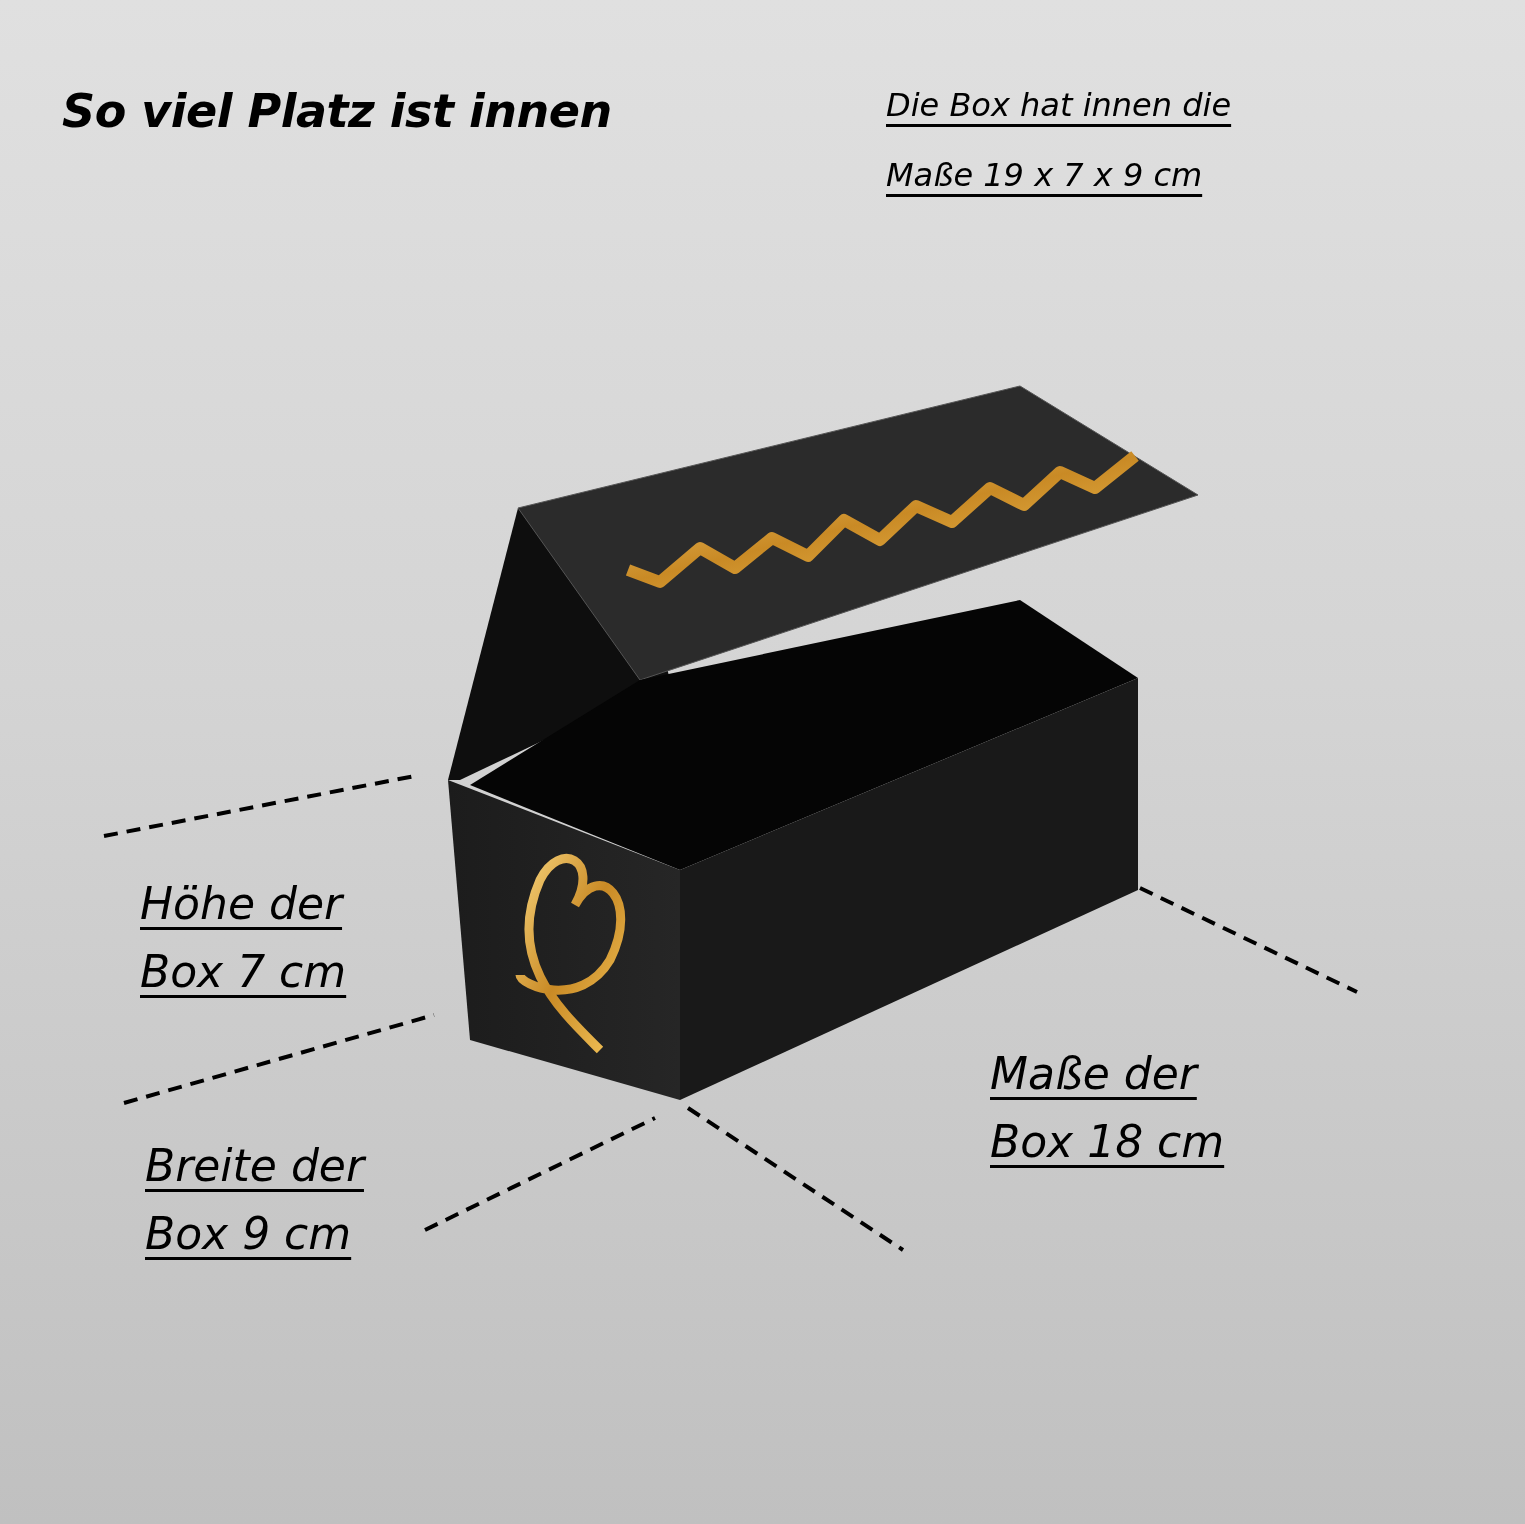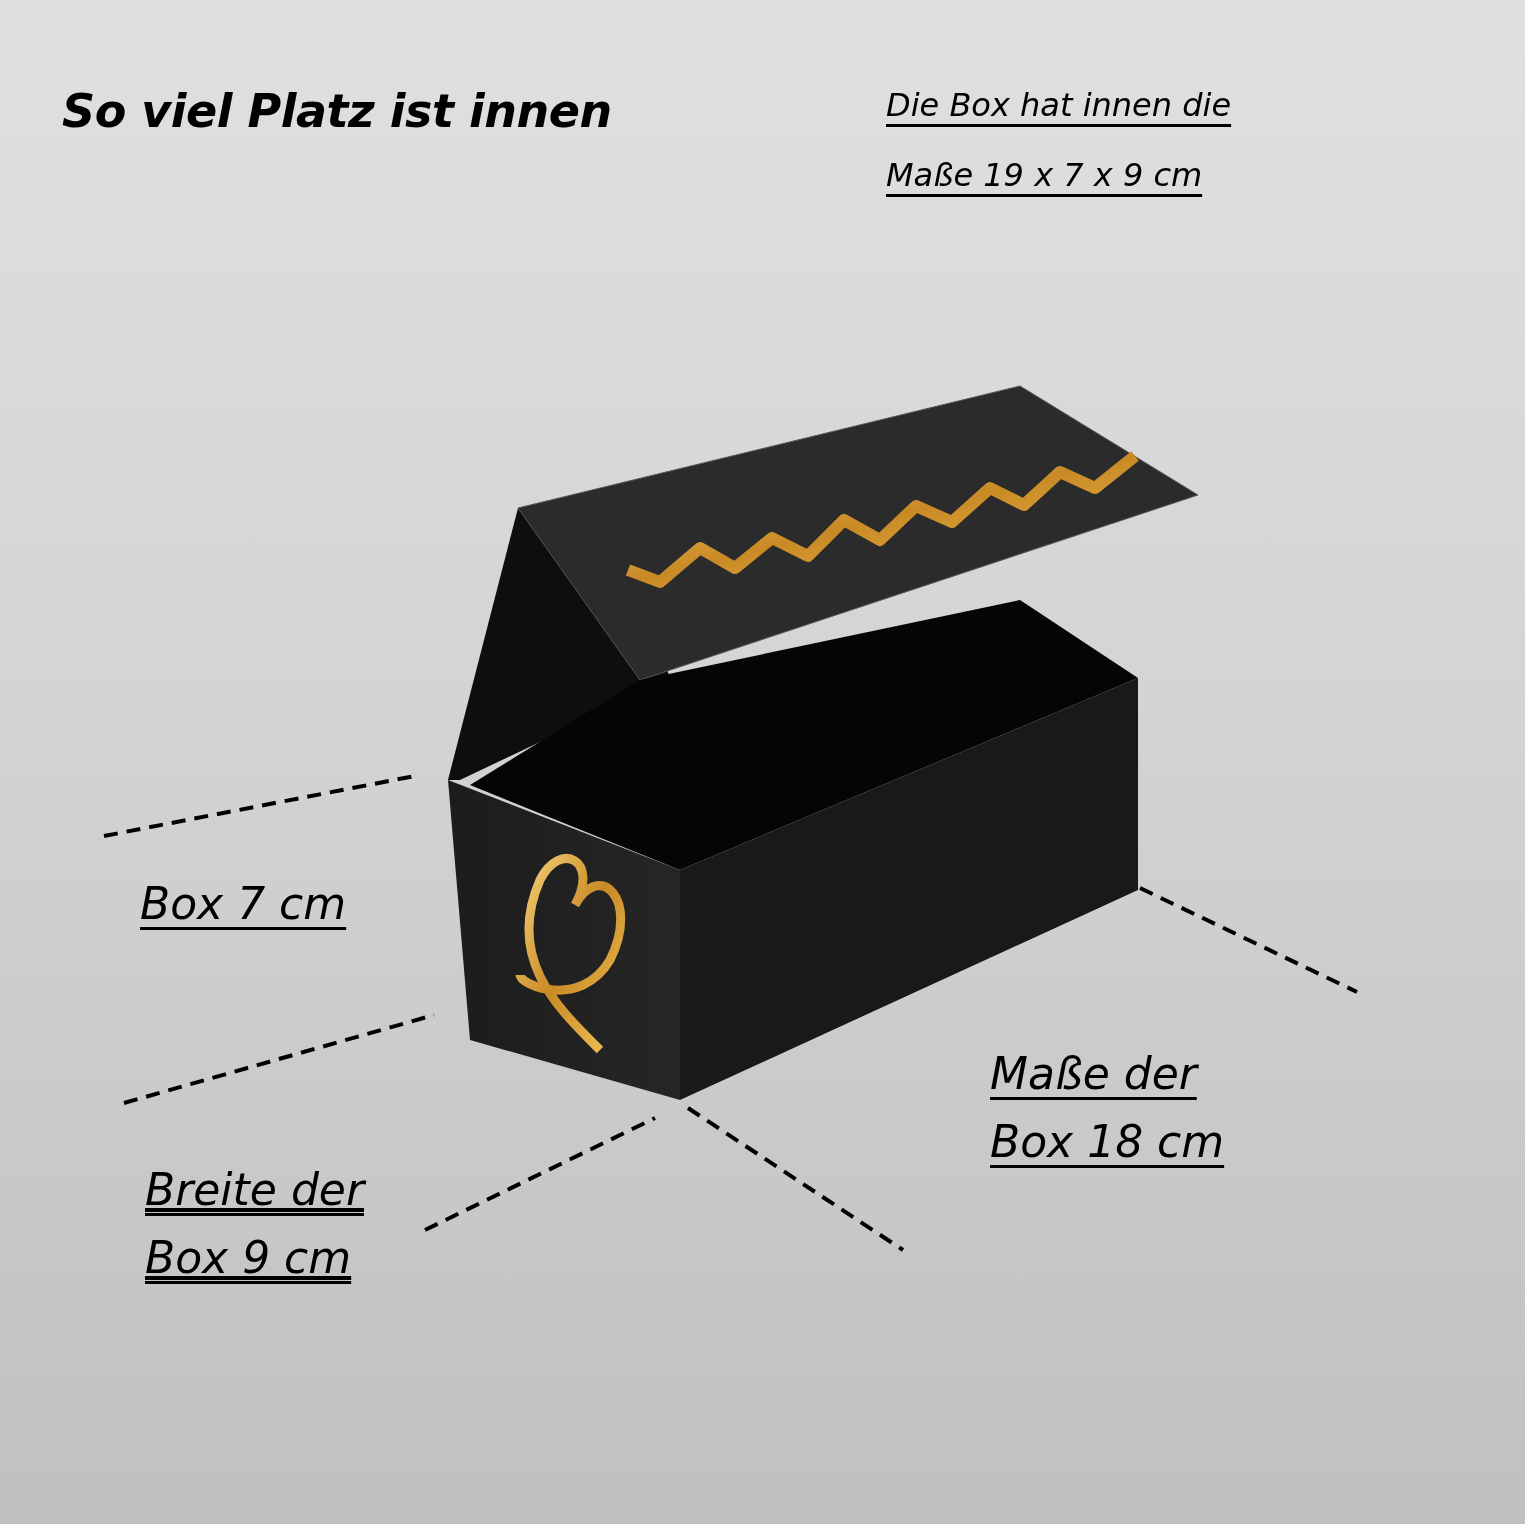--- a/index.html
+++ b/index.html
@@ -8,21 +8,21 @@
     background: linear-gradient(180deg, #e0e0e0 0%, #d4d4d4 45%, #c0c0c0 100%);
     font-family: "DejaVu Sans", "Liberation Sans", sans-serif;
     color:#000;
   }
   .txt { position:absolute; font-style:italic; white-space:nowrap; }
   .title { left:62px; top:72px; font-size:46px; font-weight:bold; letter-spacing:-0.5px;margin-top:12px; }
   .dims { left:886px; top:70px; font-size:32px; line-height:70px; }
   .label { font-size:44px; line-height:68px; }
   .u { text-decoration:underline; text-decoration-thickness:3px; text-underline-offset:8px; display:block; }
   .hoehe { left:140px; top:870px; }
-  .breite { left:145px; top:1156px;text-decoration:underline; }
+  .breite { left:145px; top:1132px; }
   .laenge { left:990px; top:1040px; }
   svg.scene { position:absolute; left:0; top:0; }
 </style>
 </head>
 <body>
 
 <div class="txt title">So viel Platz ist innen</div>
 
 <div class="txt dims">
   <span class="u">Die Box hat innen die</span>
@@ -59,20 +59,21 @@
   <polygon points="448,780 680,870 680,1100 470,1040" fill="url(#side)"></polygon>
 
   <polygon points="680,870 1138,678 1138,890 680,1100" fill="#191919"></polygon>
 
   <polyline points="628,570 660,582 700,548 735,568 772,538 808,556 844,520 880,540 916,506 952,522 990,488 1024,505 1060,472 1095,488 1135,456" fill="none" stroke="url(#gold)" stroke-width="12" stroke-linejoin="round"></polyline>
 
   <path d="M600,1050 C560,1010 505,960 540,880 C560,840 600,860 575,905 C600,860 640,900 610,960 C580,1010 520,985 520,975" fill="none" stroke="url(#gold)" stroke-width="9"></path>
 </svg>
 
 <div class="txt label hoehe">
+  <span class="u">Höhe der</span>
   <span class="u">Box 7 cm</span>
 </div>
 <div class="txt label breite">
   <span class="u">Breite der</span>
   <span class="u">Box 9 cm</span>
 </div>
 <div class="txt label laenge">
   <span class="u">Maße der</span>
   <span class="u">Box 18 cm</span>
 </div>

